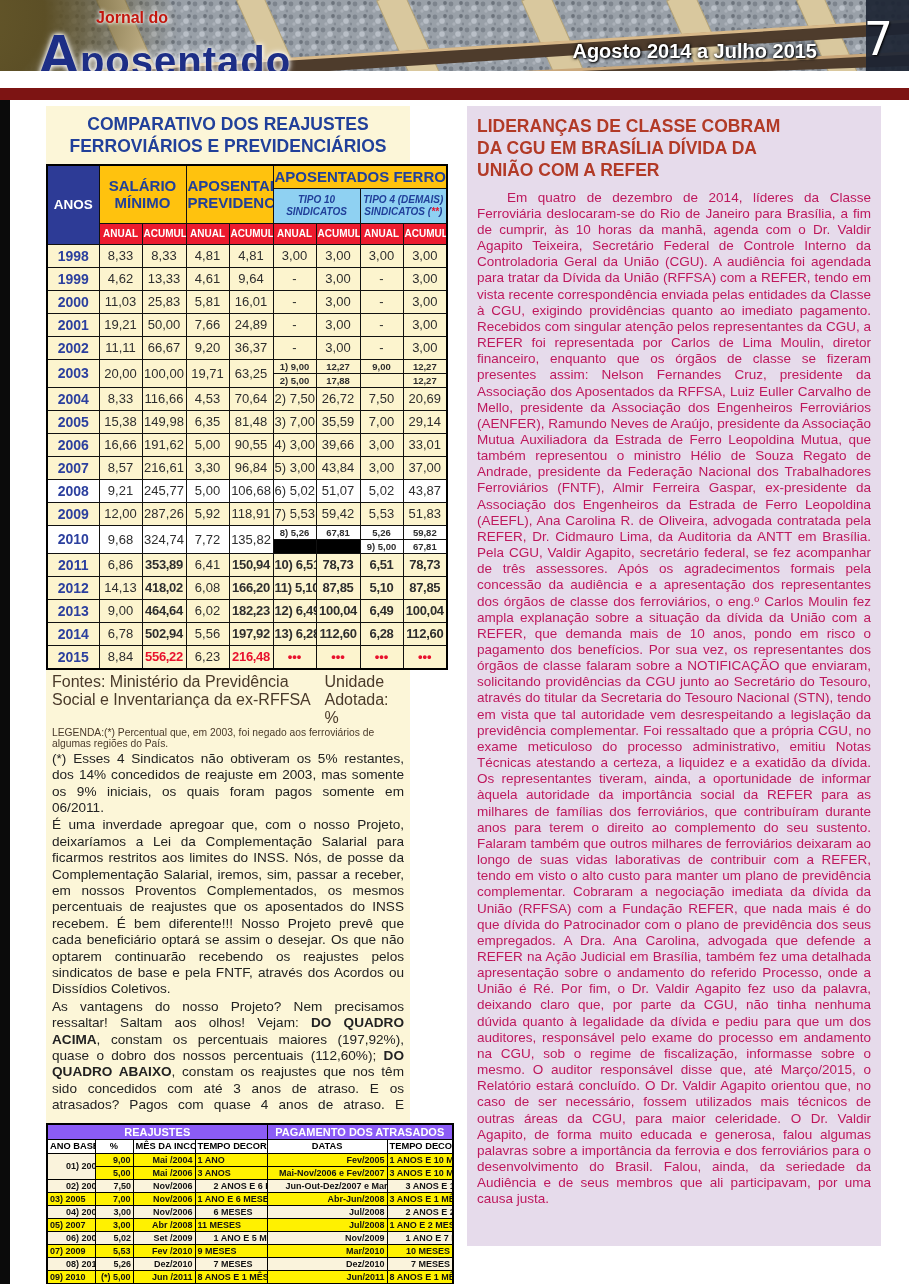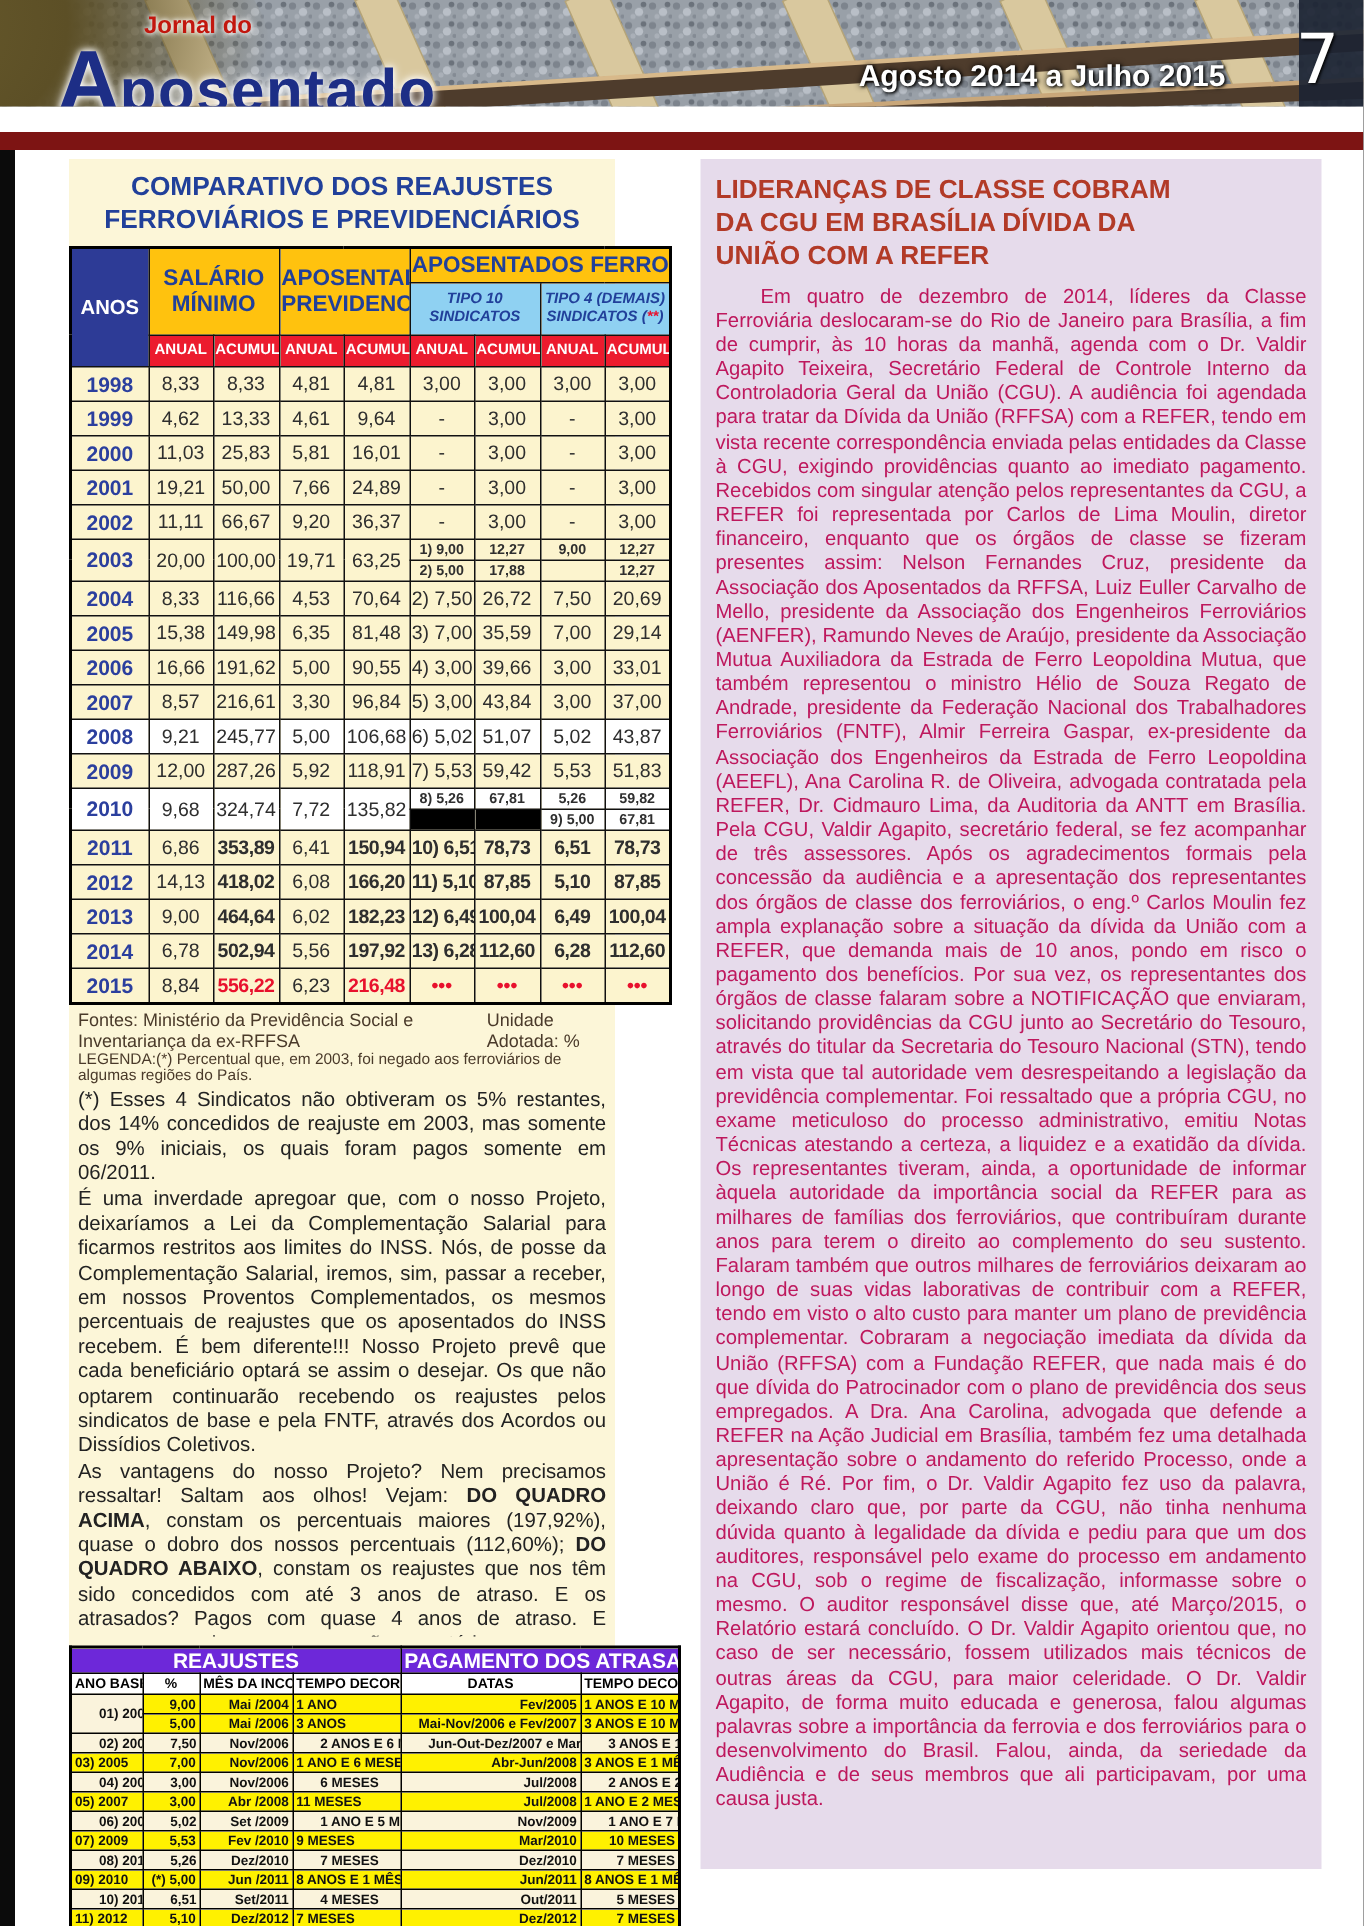--- a/index.html
+++ b/index.html
@@ -39,30 +39,30 @@
   td.val{background:#fcf4ce;color:#2e2e2e;font-size:13px;height:22px;}
   td.wbg{background:#fff;}
   td.em{font-weight:bold;letter-spacing:-0.3px;}
   td.redv{color:#e8112d;font-weight:bold;}
   td.sub{font-size:9.5px;font-weight:bold;height:13px;text-align:center;}
   td.blk{background:#000;}
   td.gl{border-left:2.5px solid #000;}
   tr.h1 th{height:22px;}
   tr.h2 th{height:34px;}
   
-  .fontes{display:flex;justify-content:space-between;margin:3px 6px 0;font-size:12px;color:#4a3a2a;}
+  .fontes{display:flex;justify-content:space-between;margin:3px 6px 0;font-size:16px;color:#4a3a2a;}
   .legenda{margin:0 6px;font-size:10.3px;color:#4a3a2a;}
   .paras{margin:2px 6px 0;height:366px;overflow:hidden;}
   .paras p{margin:0 0 1px;font-size:13.6px;line-height:16.4px;color:#222;text-align:justify;}
   .bseg{font-weight:bold;}
   
   table.rj{border-collapse:collapse;margin:6px auto 0;table-layout:fixed;width:406px;
            font-weight:bold;border:2px solid #000;}
   table.rj th,table.rj td{border:1px solid #000;padding:0 2px;overflow:hidden;white-space:nowrap;}
-  .rj .band{background:#6d28d9;color:#fff;font-size:14px;height:14px;text-align:center;}
+  .rj .band{background:#8b5cf6;color:#fff;font-size:11px;height:14px;text-align:center;}
   .rj .chead{background:#fff;color:#000;font-size:9.3px;height:13px;text-align:left;}
   .rj td{font-size:9px;height:12px;color:#111;}
   .rj td.yel{background:#fff100;}
   .rj td.crm{background:#faf3dc;padding-left:18px;}
   .rj .r{text-align:right;}
   .rj .l{text-align:left;}
   .rj .c{text-align:center;}
   
   .rbody{margin:0 10px;height:1052px;overflow:hidden;}
   .rbody p{margin:0;font-size:13.5px;line-height:16.15px;color:#be185d;text-align:justify;text-indent:30px;}

